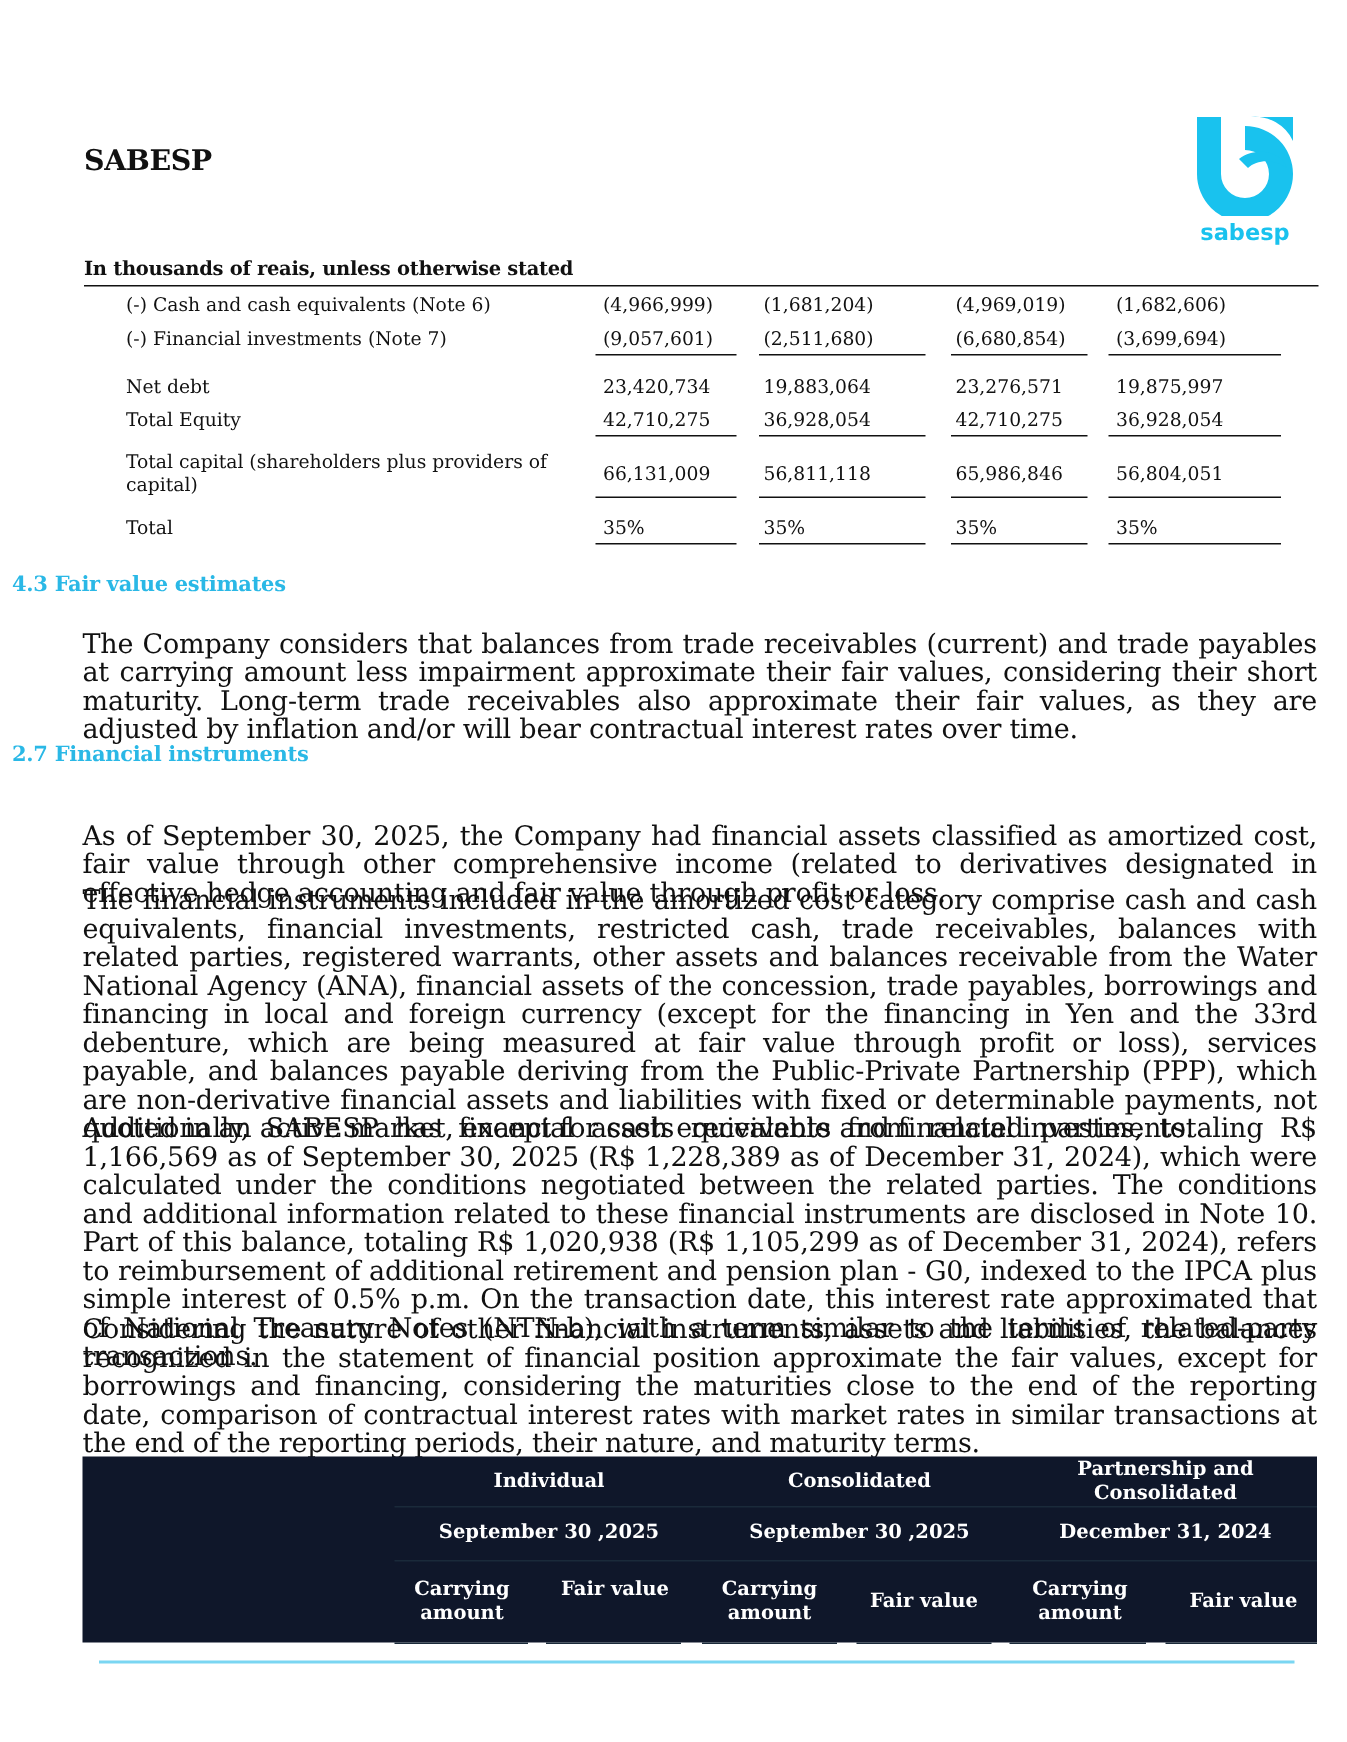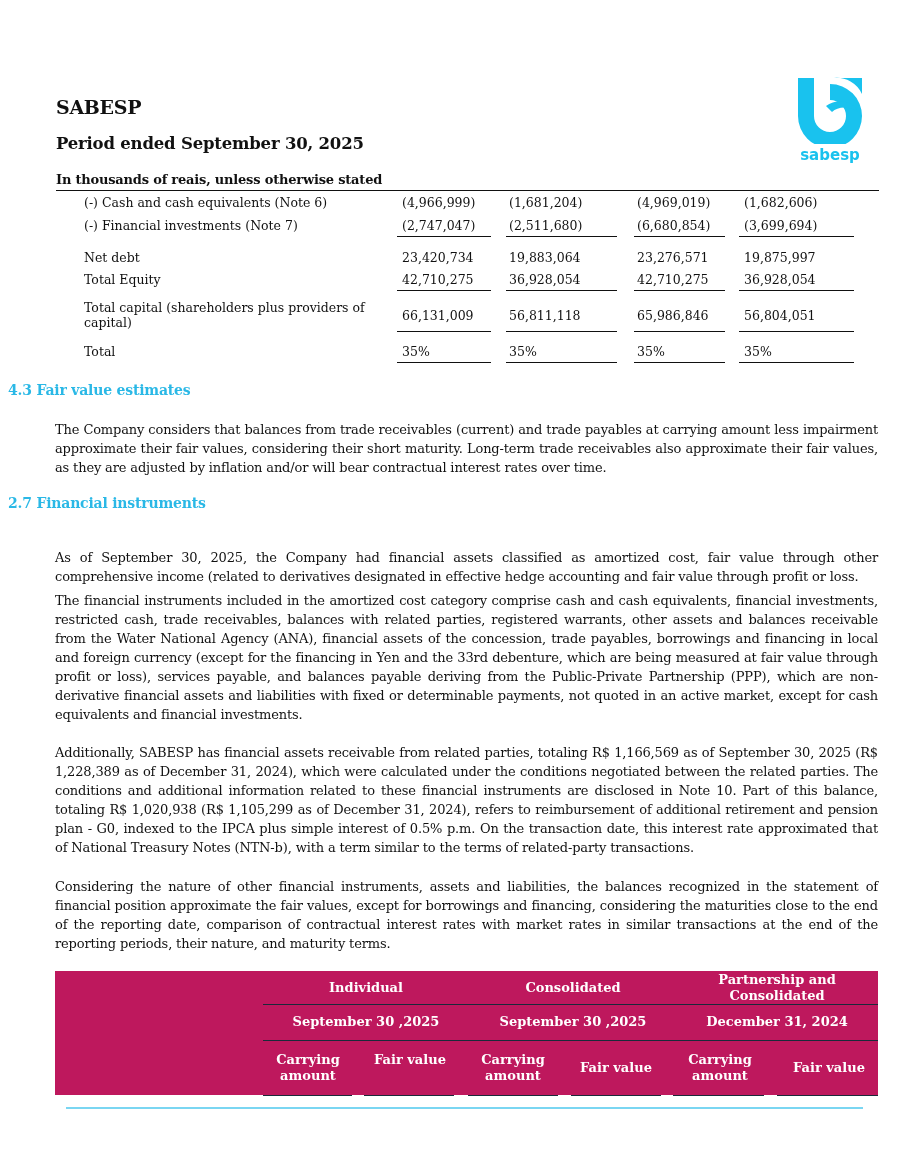--- a/index.html
+++ b/index.html
@@ -25,34 +25,33 @@
     .c3 { left: 553px; width: 93px; }
     .c4 { left: 660px; width: 104px; }
     .uline { position: absolute; height: 1px; background: #111; }
     .u1 { left: 397px; width: 94px; }
     .u2 { left: 506px; width: 111px; }
     .u3 { left: 634px; width: 91px; }
     .u4 { left: 739px; width: 115px; }
 
     .section-heading { left: 8px; font-size: 14px; font-weight: bold; color: #2ab8e6; letter-spacing: -0.2px; }
 
-    .para { left: 55px; width: 823px; font-size: 13px; line-height: 19px; text-align: justify; letter-spacing: -0.15px; }
+    .para { left: 55px; width: 823px; font-size: 18px; line-height: 19px; text-align: justify; letter-spacing: -0.15px; }
 
     
-    .fv-table { left: 55px; top: 971px; width: 823px; height: 124px; background: #be185d; }
+    .fv-table { left: 55px; top: 971px; width: 823px; height: 124px; background: #0f172a; }
     .fv-cell { position: absolute; color: #ffffff; font-weight: bold; font-size: 13px; text-align: center; line-height: 16px; }
     .fv-line { position: absolute; height: 1px; background: #1a2a3a; }
     .bottom-rule { left: 66px; top: 1107px; width: 797px; height: 2px; background: #7ad6f2; }
   </style>
 </head>
 <body>
 
 <div class="abs company">SABESP</div>
 <div class="abs doc-title">
-  <div>Period ended September 30, 2025</div>
 </div>
 <div class="abs doc-subtitle">In thousands of reais, unless otherwise stated</div>
 <div class="abs header-rule"></div>
 
 <div class="abs logo">
   <svg width="68" height="68" viewBox="0 0 68 68">
     <path d="M2 2 H18 V40 A16 16 0 0 0 50 40 A16 16 0 0 0 34 24 V8 A32 32 0 0 1 66 40 A32 32 0 0 1 2 40 Z" fill="#19c2ee"></path>
     <path d="M26 2 H66 V18 A28 28 0 0 0 38 2 Z" fill="#19c2ee"></path>
     <path d="M30 30 C40 22 58 24 62 36 C54 30 42 30 36 36 Z" fill="#19c2ee"></path>
   </svg>
@@ -62,21 +61,21 @@
 <div>
   <div class="cap-row" style="top:195px;">
     <span class="cap-label">(-) Cash and cash equivalents (Note 6)</span>
     <span class="cap-val c1">(4,966,999)</span>
     <span class="cap-val c2">(1,681,204)</span>
     <span class="cap-val c3">(4,969,019)</span>
     <span class="cap-val c4">(1,682,606)</span>
   </div>
   <div class="cap-row" style="top:218px;">
     <span class="cap-label">(-) Financial investments (Note 7)</span>
-    <span class="cap-val c1">(2,747,047)</span>
+    <span class="cap-val c1">(9,057,601)</span>
     <span class="cap-val c2">(2,511,680)</span>
     <span class="cap-val c3">(6,680,854)</span>
     <span class="cap-val c4">(3,699,694)</span>
   </div>
   <div class="uline u1" style="top:236px;"></div>
   <div class="uline u2" style="top:236px;"></div>
   <div class="uline u3" style="top:236px;"></div>
   <div class="uline u4" style="top:236px;"></div>
 
   <div class="cap-row" style="top:250px;">

